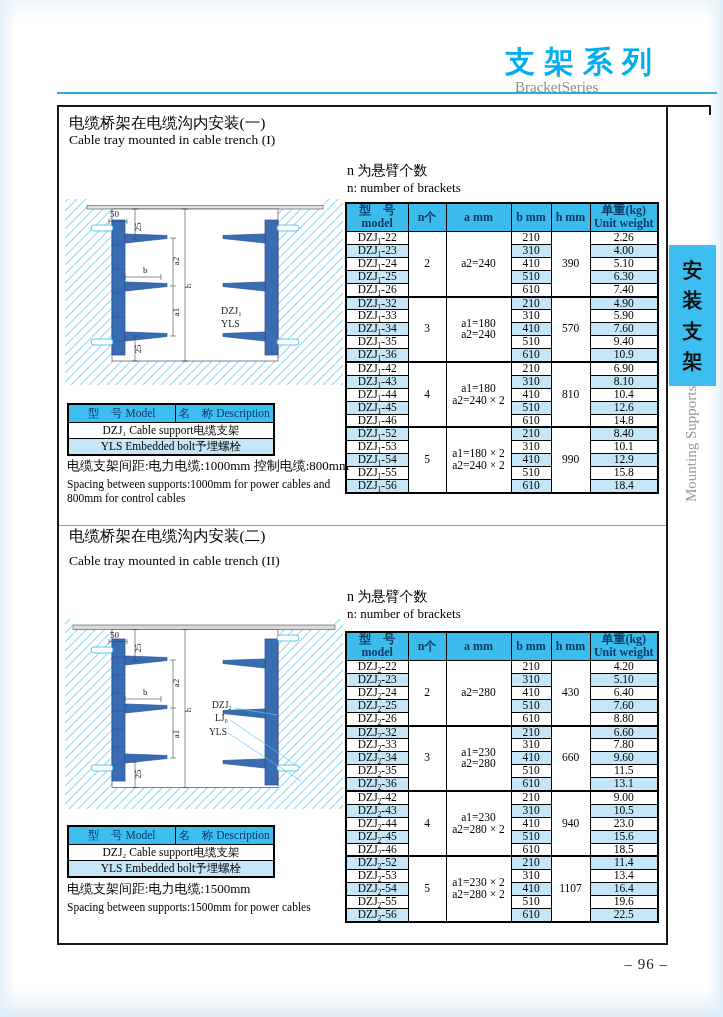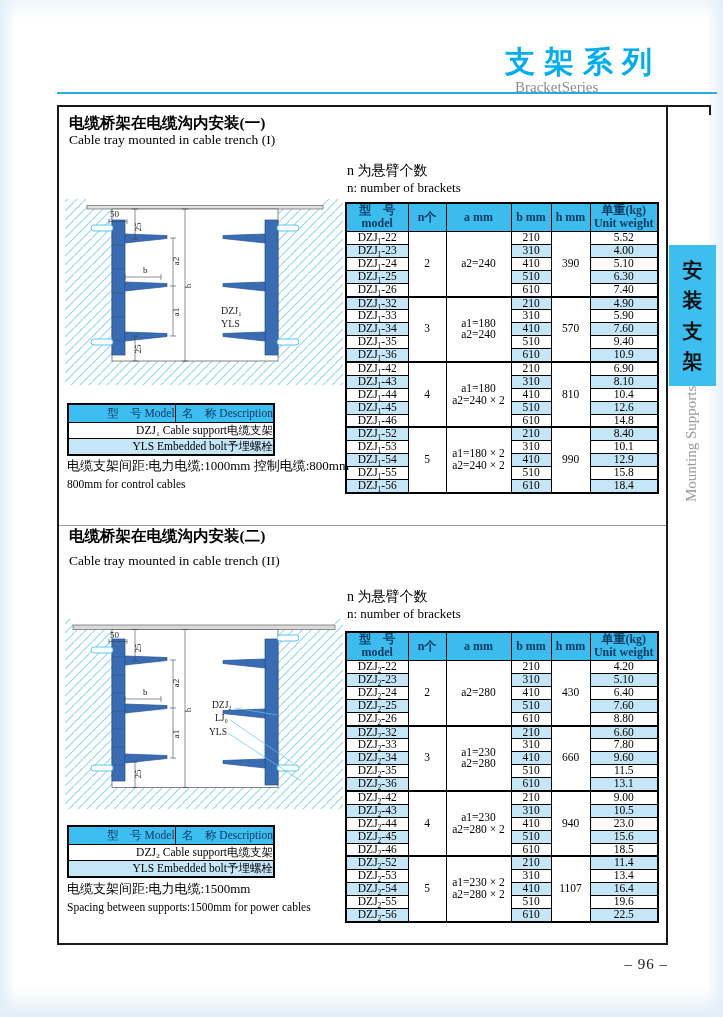--- a/index.html
+++ b/index.html
@@ -24,31 +24,31 @@
     display:flex;flex-direction:column;align-items:center;justify-content:space-evenly;padding:5px 0}
   .tab span{font-size:20px;font-weight:600;color:#101010;line-height:1}
   .mount{position:absolute;left:667px;top:386px;width:48px;height:116px;
     writing-mode:vertical-rl;transform:rotate(180deg);text-align:center;line-height:48px;
     font-size:15px;color:#9a9a9a;white-space:nowrap}
   .pageno{position:absolute;left:57px;top:956px;width:611px;text-align:right;font-size:15px;color:#222;letter-spacing:1px}
   
   .section{position:absolute;left:0;width:100%}
   .s1{top:0;height:418px}
   .s2{top:418px;height:421px;border-top:1px solid #9b9b9b}
-  .t-cn{position:absolute;left:10px;top:6px;font-size:15.5px;font-weight:bold}
+  .t-cn{position:absolute;left:10px;top:6px;font-size:15.5px;font-weight:normal}
   .t-en{position:absolute;left:10px;top:25px;font-size:13.5px}
   .s2 .t-cn{top:0}.s2 .t-en{top:27px}
   .note{position:absolute;left:288px;top:55px;font-size:14px;line-height:17px}
   .s2 .note{top:62px}
   .note .note-en{font-size:13px}
   .diag{position:absolute;left:6px;top:86px}
   .s2 .diag{top:89px}
   
   .legend{position:absolute;left:8px;top:296px;width:208px;border-collapse:collapse;border:2px solid #000;
-    font-size:11.5px;text-align:right}
+    font-size:11.5px;text-align:center}
   .s2 .legend{top:299px}
   .legend td{border:1px solid #000;padding:0;height:16px;vertical-align:middle}
   .legend .lg-h td{background:#3DBEF0;height:18px;color:#0c3a63}
   .legend .lg-h td:first-child{width:52%}
   .legend .lg-blue td{background:#C5E6F7}
   
   .spacing{position:absolute;left:8px;top:350px}
   .s2 .spacing{top:354px}
   .spacing .zh{font-size:13px;margin-bottom:3px}
   .spacing .en{font-size:11.5px;line-height:13.5px}
@@ -151,20 +151,21 @@
               <td colspan="2">DZJ₁ Cable support电缆支架</td>
             </tr>
         <tr class="lg-blue">
               <td colspan="2">YLS Embedded bolt予埋螺栓</td>
             </tr>
       </tbody>
         </table>
 
       <div class="spacing">
         <div class="zh">电缆支架间距:电力电缆:1000mm 控制电缆:800mm</div>
+        <div class="en">Spacing between supports:1000mm for power cables and</div>
         <div class="en">800mm for control cables</div>
       </div>
 
       <table class="spec-table">
           <colgroup>
             <col style="width:62px">
             <col style="width:38px">
             <col style="width:65px">
             <col style="width:40px">
             <col style="width:39px">
@@ -196,21 +197,21 @@
           </thead>
           <tbody>
             <tr>
               <td class="">DZJ<sub>1</sub>-22</td>
               <td class="" rowspan="5">2</td>
               <td class="" rowspan="5">
                 <div>a2=240</div>
               </td>
               <td class="">210</td>
               <td class="" rowspan="5">390</td>
-              <td class="">5.52</td>
+              <td class="">2.26</td>
             </tr>
             <tr>
               <td class="alt">DZJ<sub>1</sub>-23</td>
               <td class="alt">310</td>
               <td class="alt">4.00</td>
             </tr>
             <tr>
               <td class="">DZJ<sub>1</sub>-24</td>
               <td class="">410</td>
               <td class="">5.10</td>

